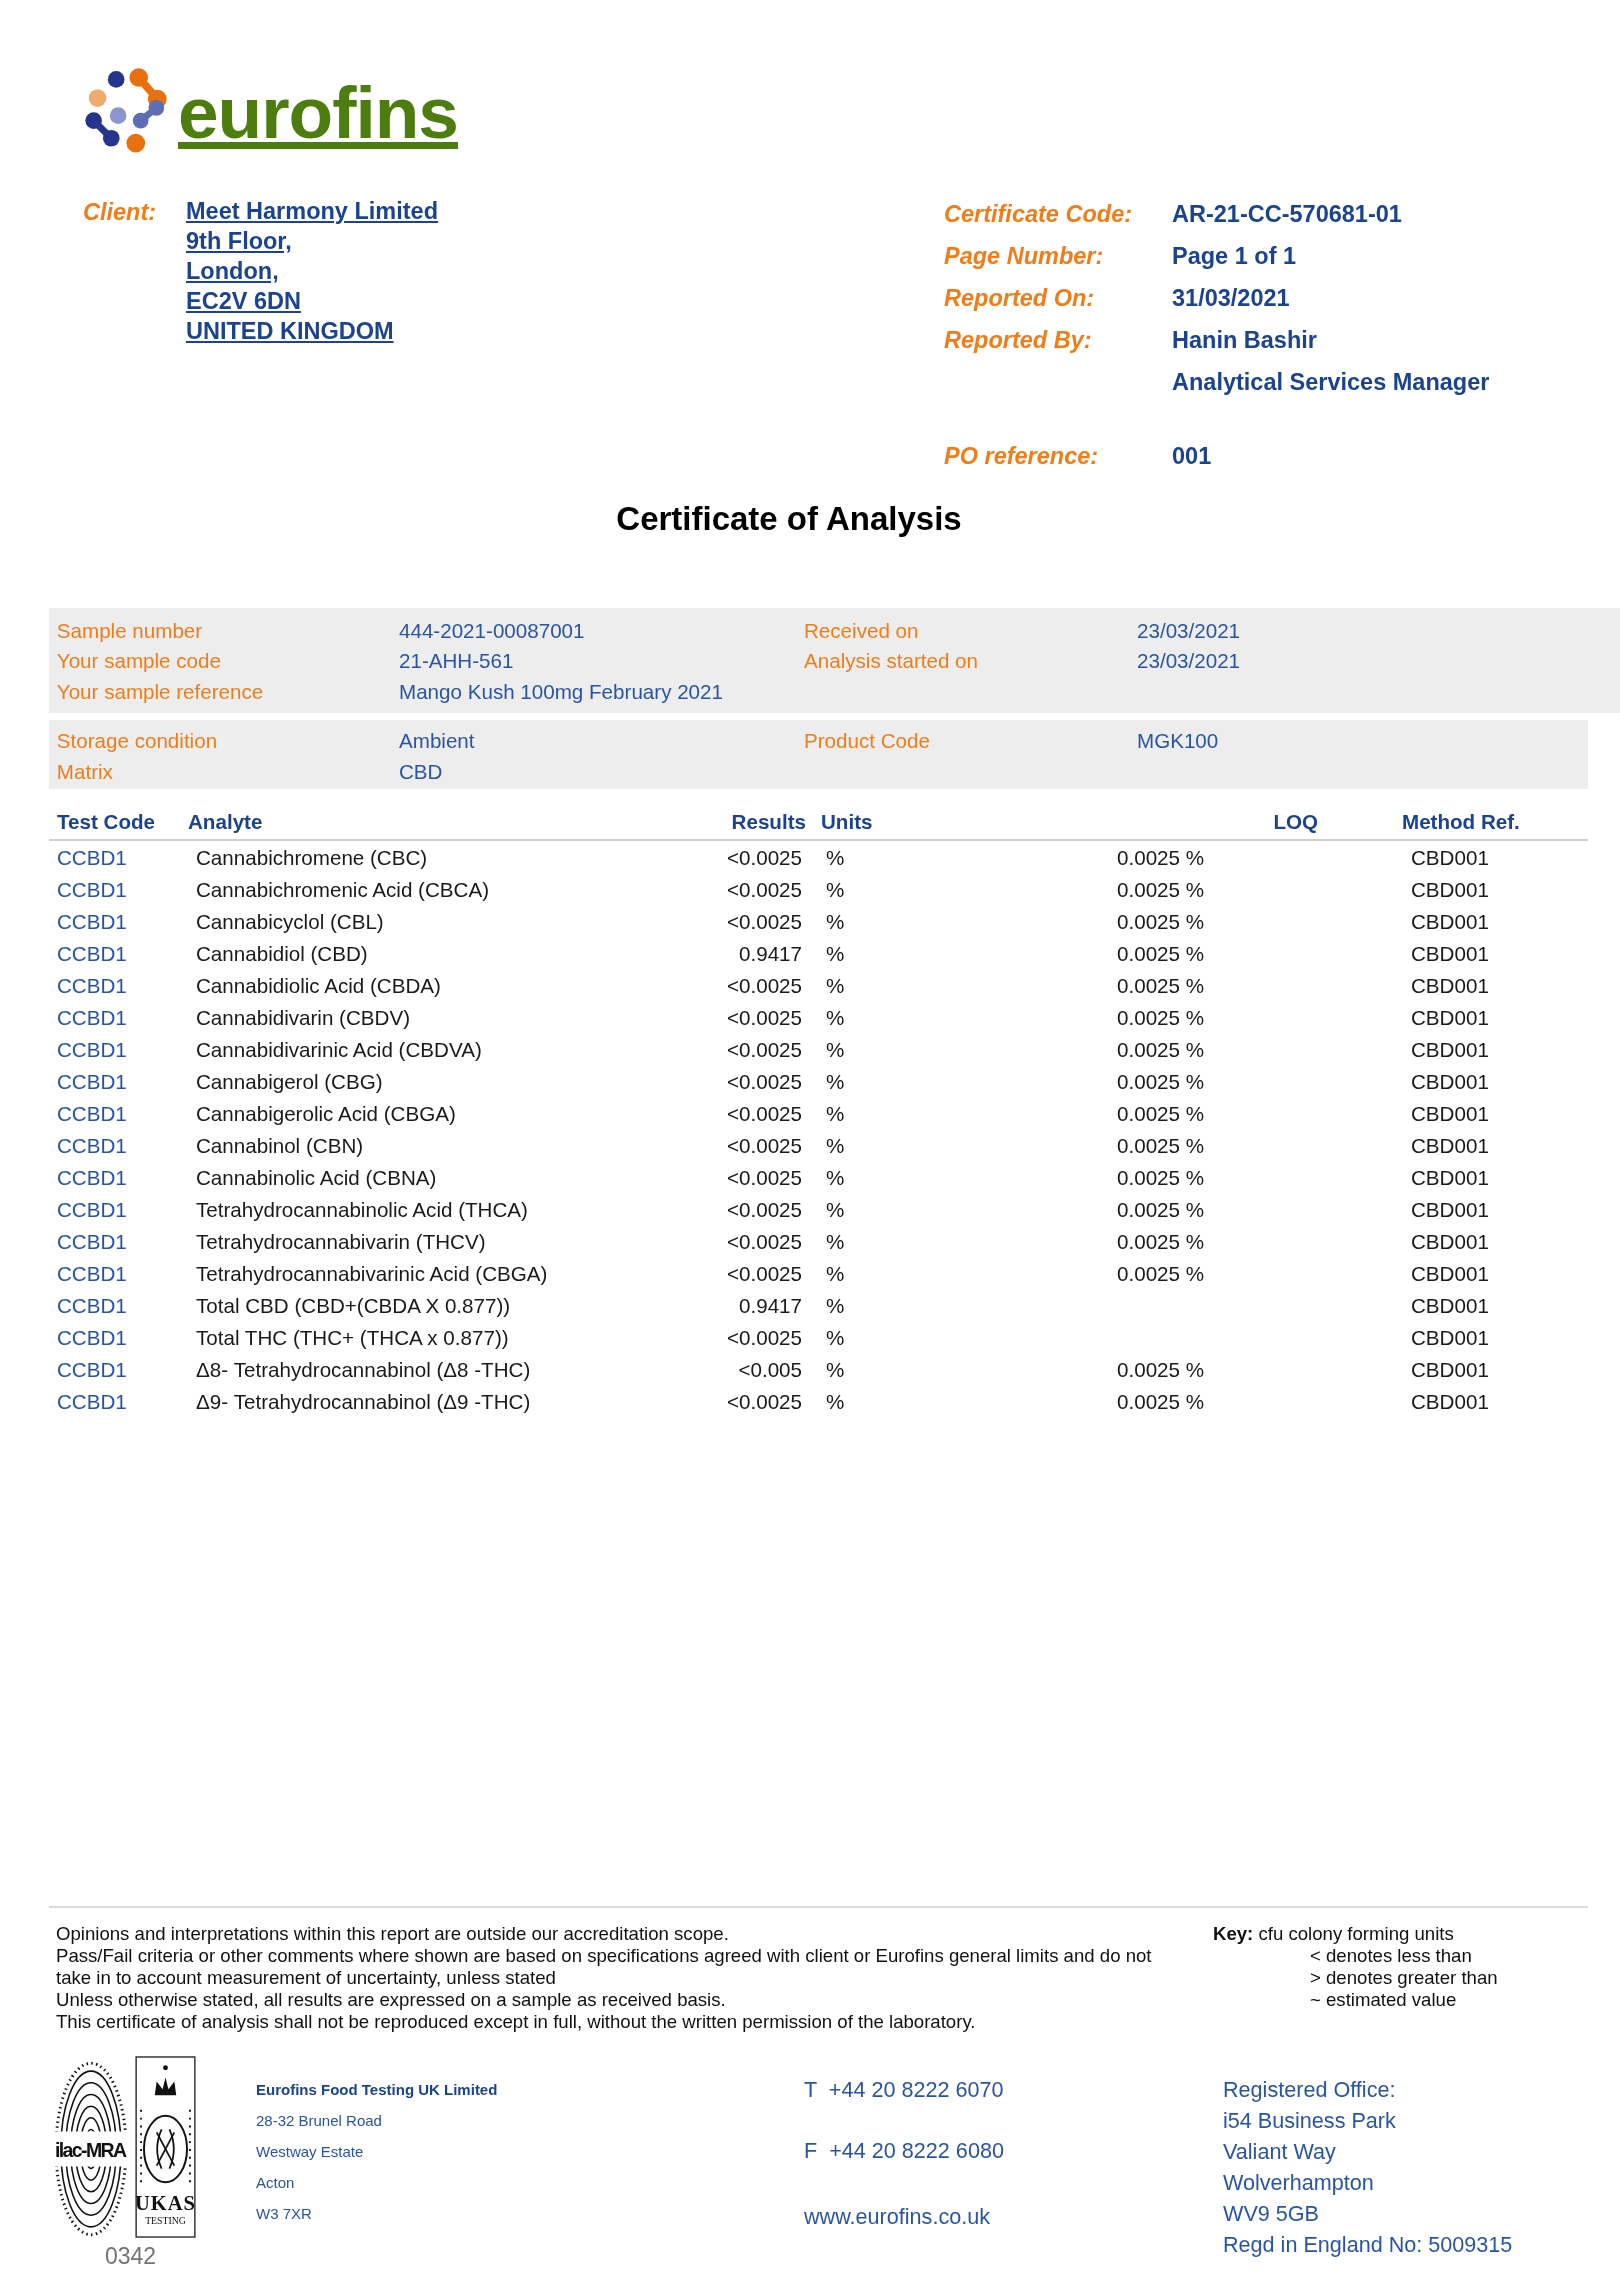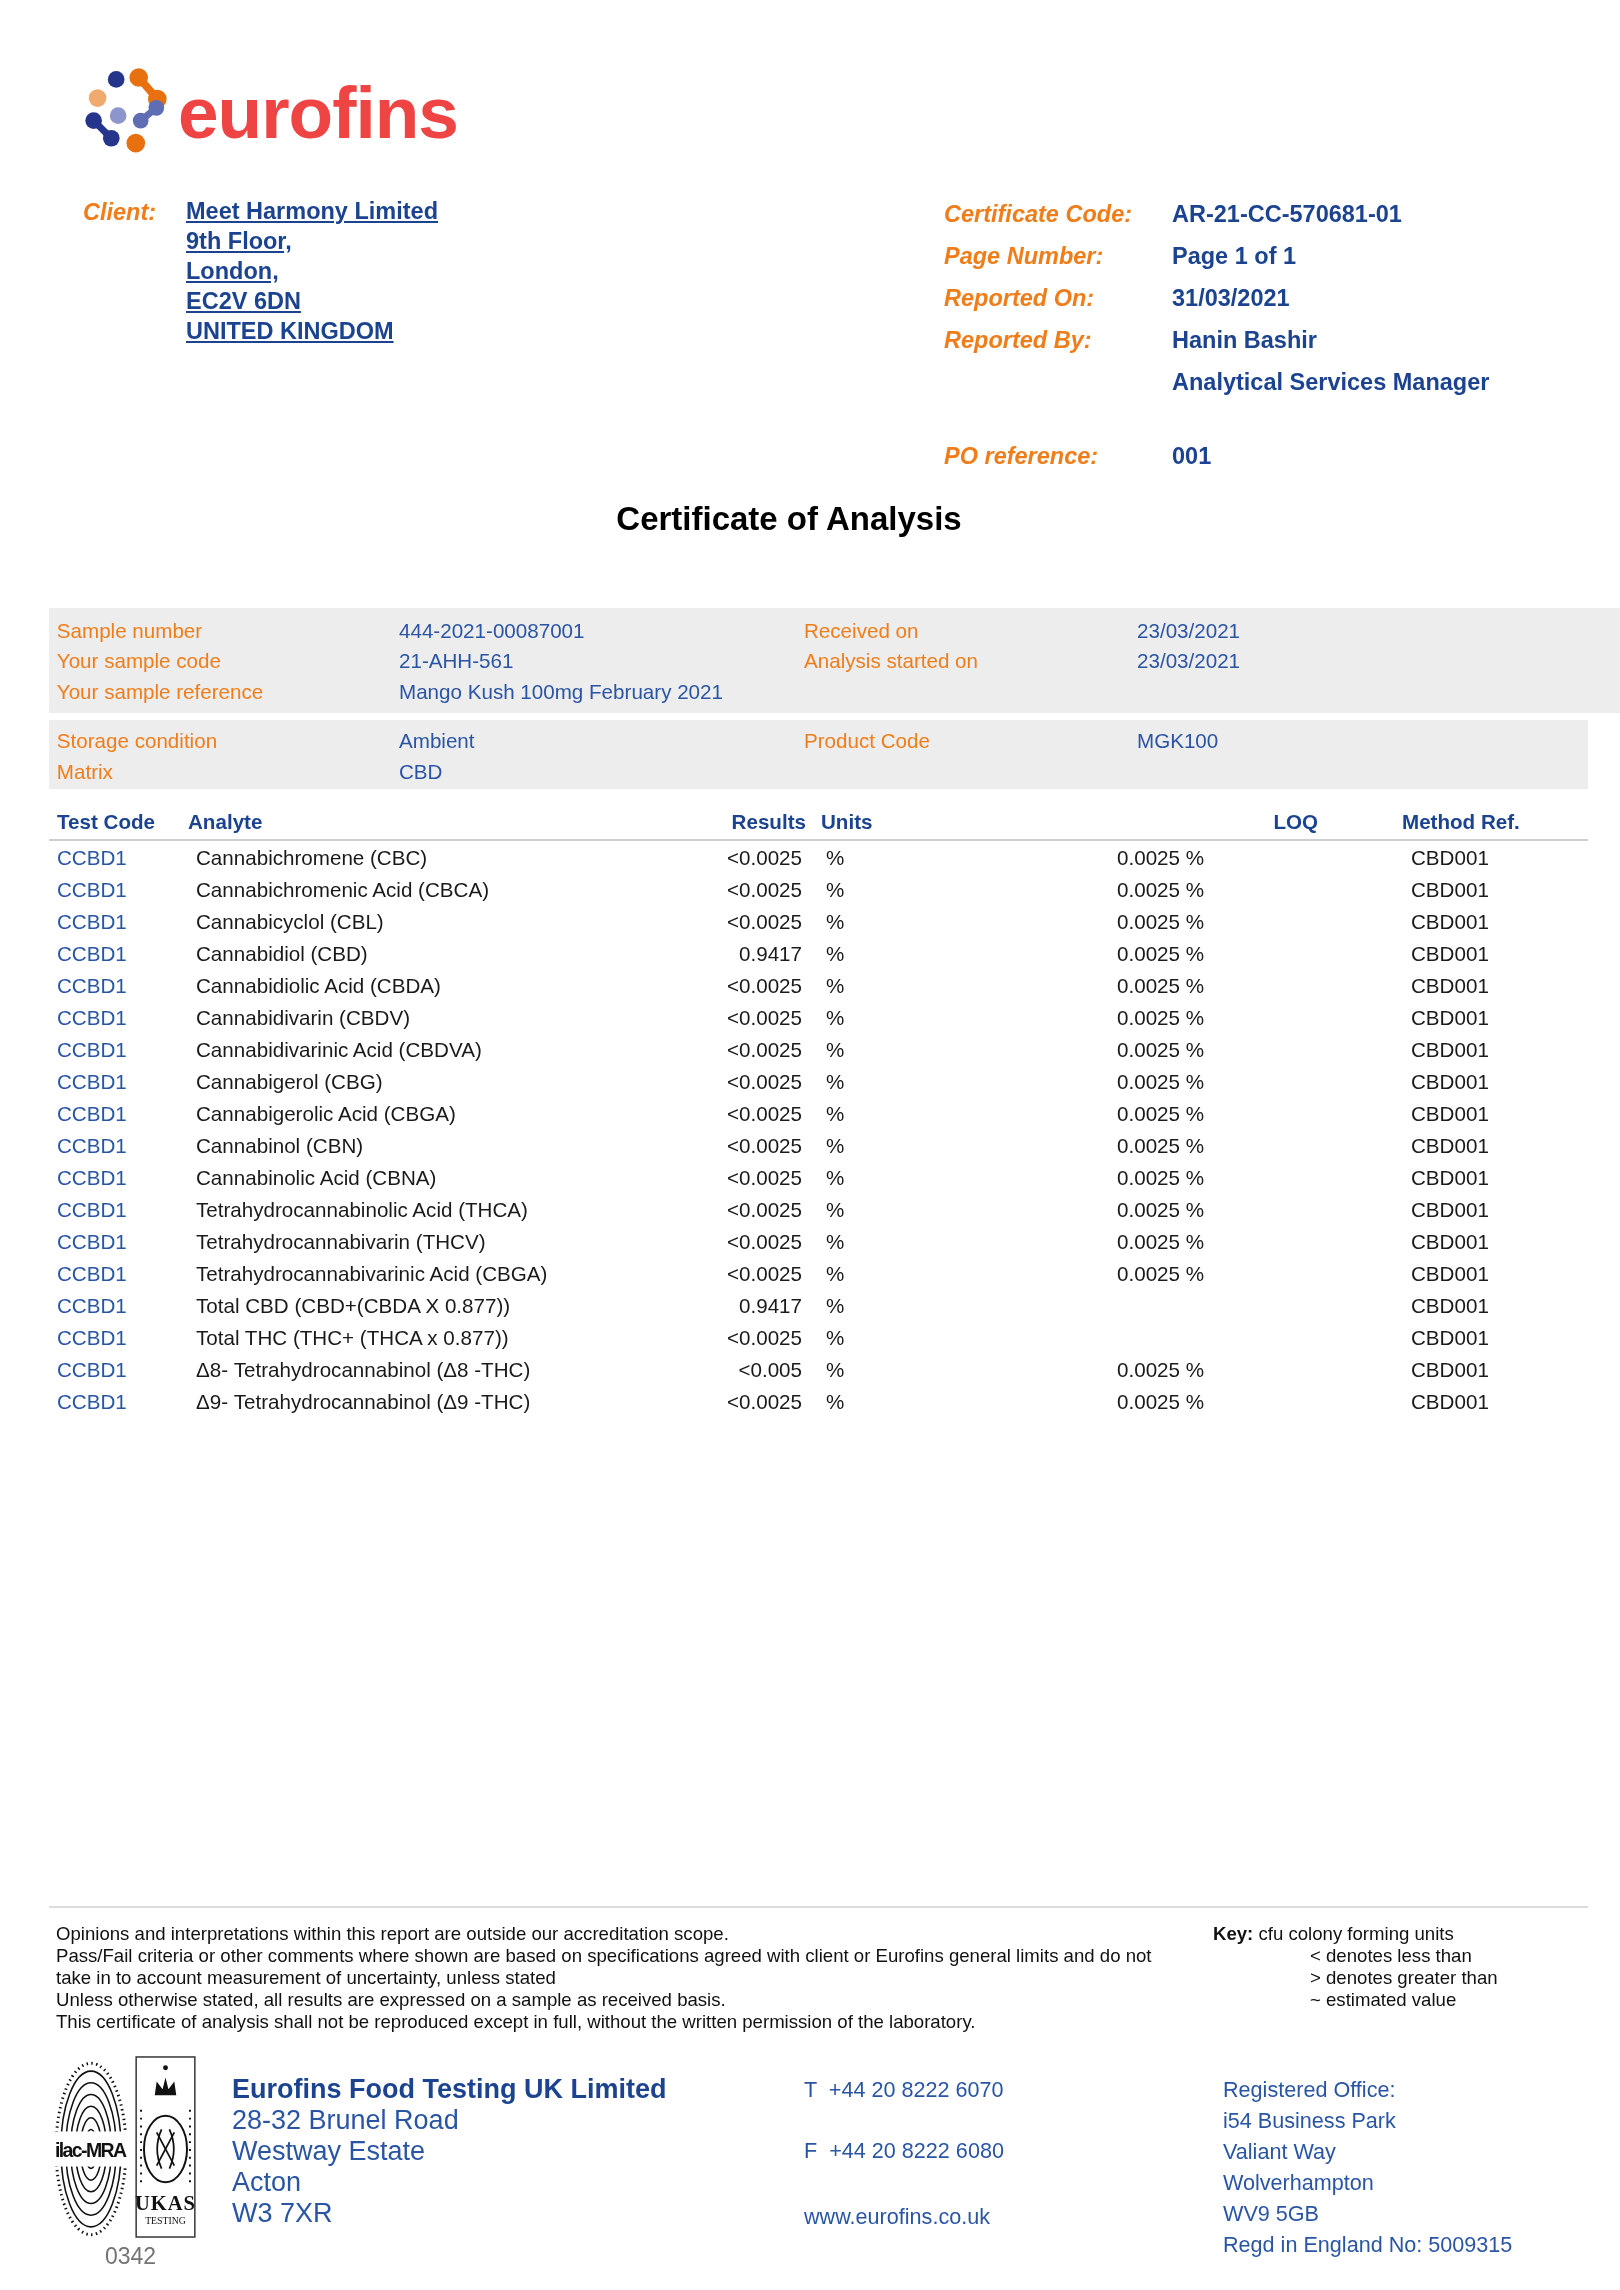--- a/index.html
+++ b/index.html
@@ -1,21 +1,21 @@
 <!DOCTYPE html>
 <html><head>
 <meta charset="utf-8">
 <style>
   html,body{margin:0;padding:0;background:#ffffff;}
   .page{position:relative;width:1620px;height:2291px;background:#fff;
         font-family:"Liberation Sans",sans-serif;overflow:hidden;color:#1a1a1a;}
 
   
   .logo-text{position:absolute;left:178px;top:76px;font-size:73px;font-weight:bold;
-             letter-spacing:-1px;color:#ef4444;line-height:1;}
+             letter-spacing:-1px;color:#4d7c0f;line-height:1;text-decoration:underline;}
 
   
   .client-label{position:absolute;left:83px;top:199px;font-size:23.5px;font-weight:bold;
                 font-style:italic;color:#ef7d1a;}
   .client-lines{position:absolute;left:186px;top:196px;font-size:23.5px;font-weight:bold;
                 color:#1b4390;line-height:30px;text-decoration:underline;}
   .meta{position:absolute;left:944px;top:201px;width:647px;font-size:23.5px;}
   .meta .lbl{position:absolute;left:0;color:#ef7d1a;font-weight:bold;font-style:italic;white-space:nowrap;}
   .meta .val{position:absolute;left:228px;color:#1b4390;font-weight:bold;white-space:nowrap;}
 
@@ -51,21 +51,21 @@
   .c-loq{left:1117px;width:231px;text-align:left;color:#1a1a1a;}
   .c-method{left:1411px;color:#1a1a1a;}
 
   
   .disclaimer{position:absolute;left:56px;top:1923px;font-size:18.6px;line-height:22px;color:#111;}
   .key{position:absolute;left:1213px;top:1923px;font-size:18.6px;line-height:22px;color:#111;}
   .key .key-label{font-weight:bold;}
   .key .indent{margin-left:97px;}
 
   
-  .company{position:absolute;left:232px;top:2074px;font-size:27px;line-height:31px;color:#2a55a4;}
+  .company{position:absolute;left:256px;top:2074px;font-size:15px;line-height:31px;color:#2a55a4;}
   .company .name{font-weight:bold;color:#1b4390;}
   .contact{position:absolute;left:793px;top:2077px;font-size:21.6px;color:#2a55a4;white-space:pre;}
   .contact div{position:absolute;left:11px;white-space:pre;}
   .registered{position:absolute;left:1223px;top:2074px;font-size:21.6px;line-height:31px;color:#2a55a4;}
   .accred-num{position:absolute;left:105px;top:2243px;font-size:23px;color:#737373;}
   .ilac-logo{position:absolute;left:54px;top:2060px;}
   .ukas-logo{position:absolute;left:135px;top:2056px;}
   .eurofins-icon{position:absolute;left:76px;top:47px;}
 </style>
 </head>

